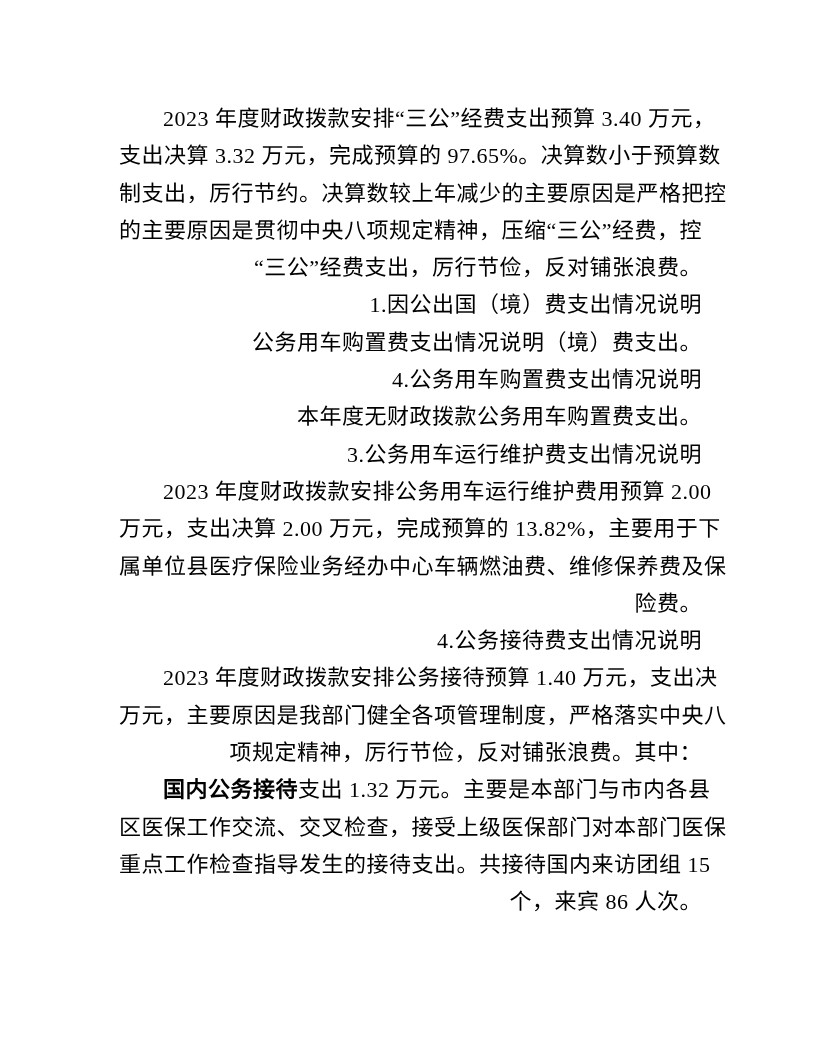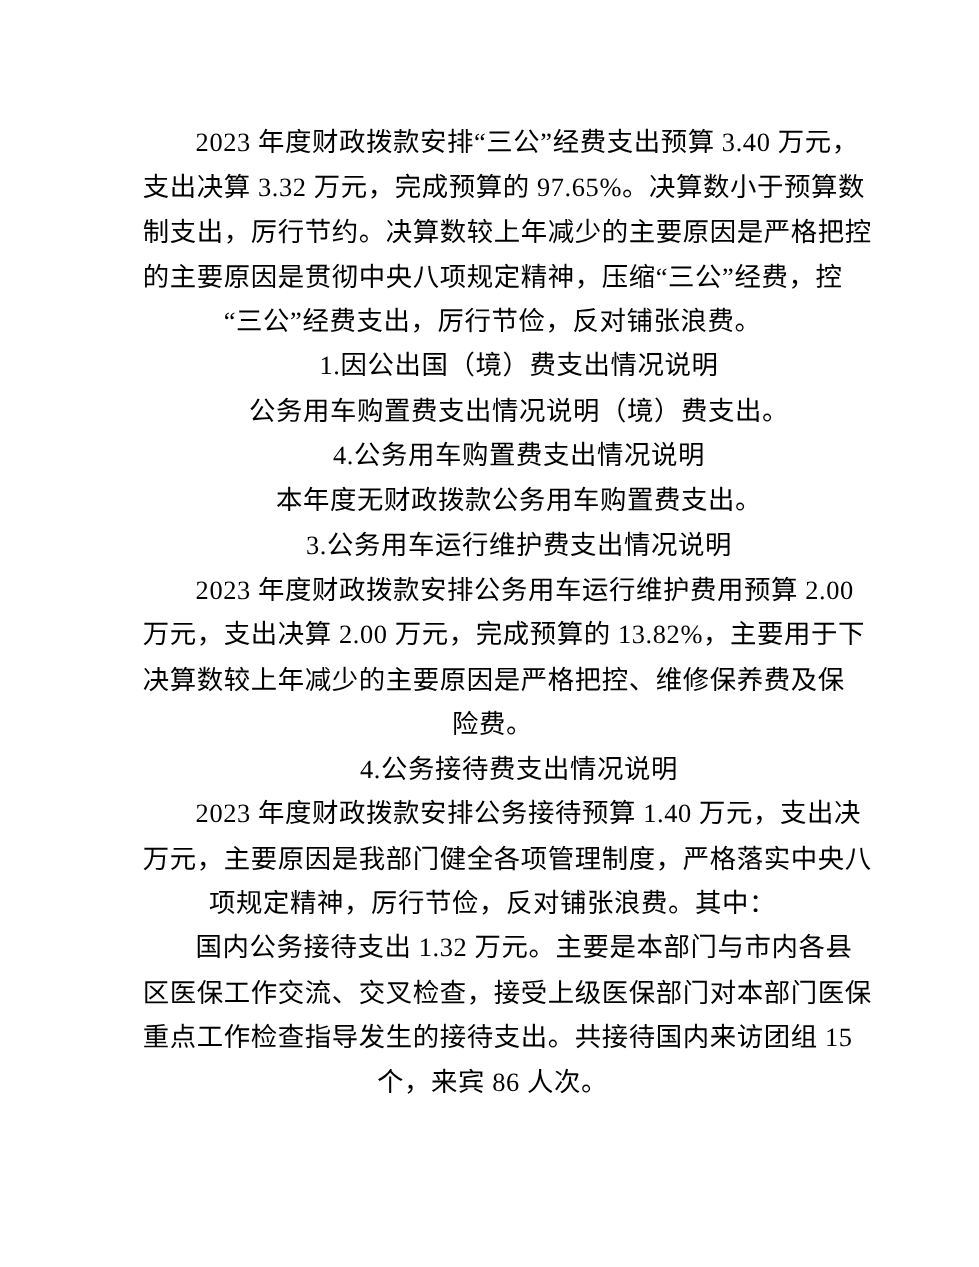--- a/index.html
+++ b/index.html
@@ -22,52 +22,52 @@
     padding: 100px 114px 0 119px;
   }
   .doc-body {
     width: 583px;
   }
   .line {
     font-size: 22px;
     line-height: 37.3px;
     height: 37.3px;
     white-space: nowrap;
-    text-align: center;
+    text-align: right;
     letter-spacing: 0.5px;
   }
   .line.justify {
     text-align: justify;
     text-align-last: justify;
   }
   .line.indent {
     text-indent: 44px;
   }
   .bold {
-    font-weight: 400;
+    font-weight: 700;
   }
 </style>
 </head>
 <body>
 
 <div class="page">
   <div class="doc-body">
       <div class="line indent justify"><span>2023 年度财政拨款安排“三公”经费支出预算 3.40 万元，</span></div>
       <div class="line justify"><span>支出决算 3.32 万元，完成预算的 97.65%。决算数小于预算数</span></div>
       <div class="line justify"><span>制支出，厉行节约。决算数较上年减少的主要原因是严格把控</span></div>
       <div class="line justify"><span>的主要原因是贯彻中央八项规定精神，压缩“三公”经费，控</span></div>
       <div class="line"><span>“三公”经费支出，厉行节俭，反对铺张浪费。</span></div>
       <div class="line indent"><span>1.因公出国（境）费支出情况说明</span></div>
       <div class="line indent"><span>公务用车购置费支出情况说明（境）费支出。</span></div>
       <div class="line indent"><span>4.公务用车购置费支出情况说明</span></div>
       <div class="line indent"><span>本年度无财政拨款公务用车购置费支出。</span></div>
       <div class="line indent"><span>3.公务用车运行维护费支出情况说明</span></div>
       <div class="line indent justify"><span>2023 年度财政拨款安排公务用车运行维护费用预算 2.00</span></div>
       <div class="line justify"><span>万元，支出决算 2.00 万元，完成预算的 13.82%，主要用于下</span></div>
-      <div class="line justify"><span>决算数较上年减少的主要原因是严格把控、维修保养费及保</span></div>
+      <div class="line justify"><span>属单位县医疗保险业务经办中心车辆燃油费、维修保养费及保</span></div>
       <div class="line"><span>险费。</span></div>
       <div class="line indent"><span>4.公务接待费支出情况说明</span></div>
       <div class="line indent justify"><span>2023 年度财政拨款安排公务接待预算 1.40 万元，支出决</span></div>
       <div class="line justify"><span>万元，主要原因是我部门健全各项管理制度，严格落实中央八</span></div>
       <div class="line"><span>项规定精神，厉行节俭，反对铺张浪费。其中：</span></div>
       <div class="line indent justify"><span class="bold">国内公务接待</span><span>支出 1.32 万元。主要是本部门与市内各县</span></div>
       <div class="line justify"><span>区医保工作交流、交叉检查，接受上级医保部门对本部门医保</span></div>
       <div class="line justify"><span>重点工作检查指导发生的接待支出。共接待国内来访团组 15</span></div>
       <div class="line"><span>个，来宾 86 人次。</span></div>
     </div>

